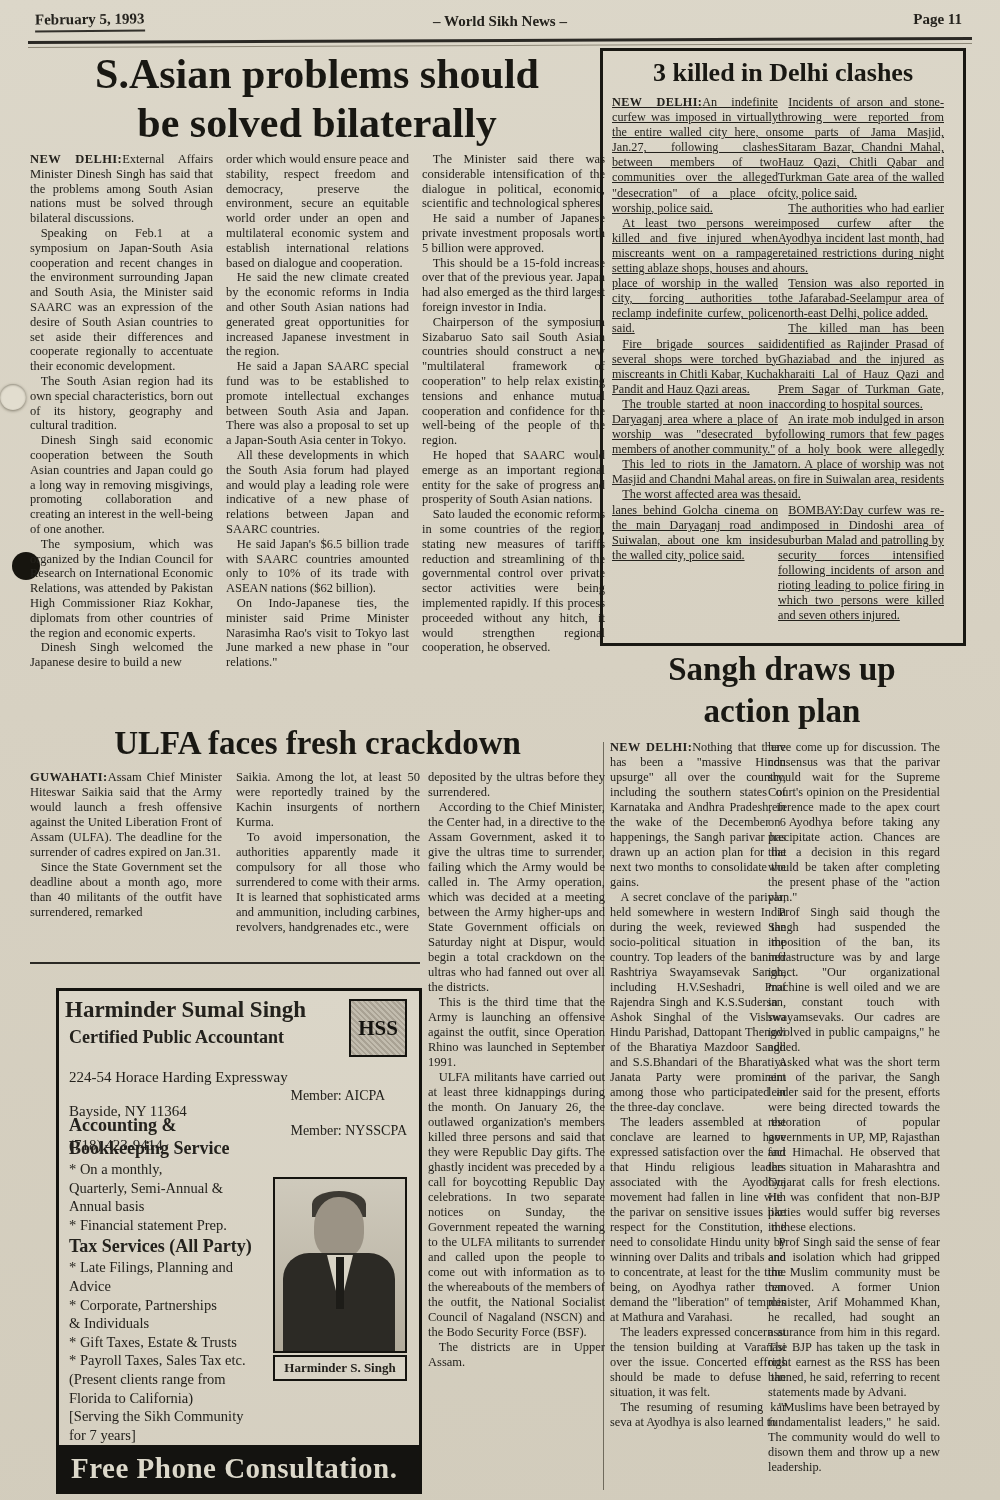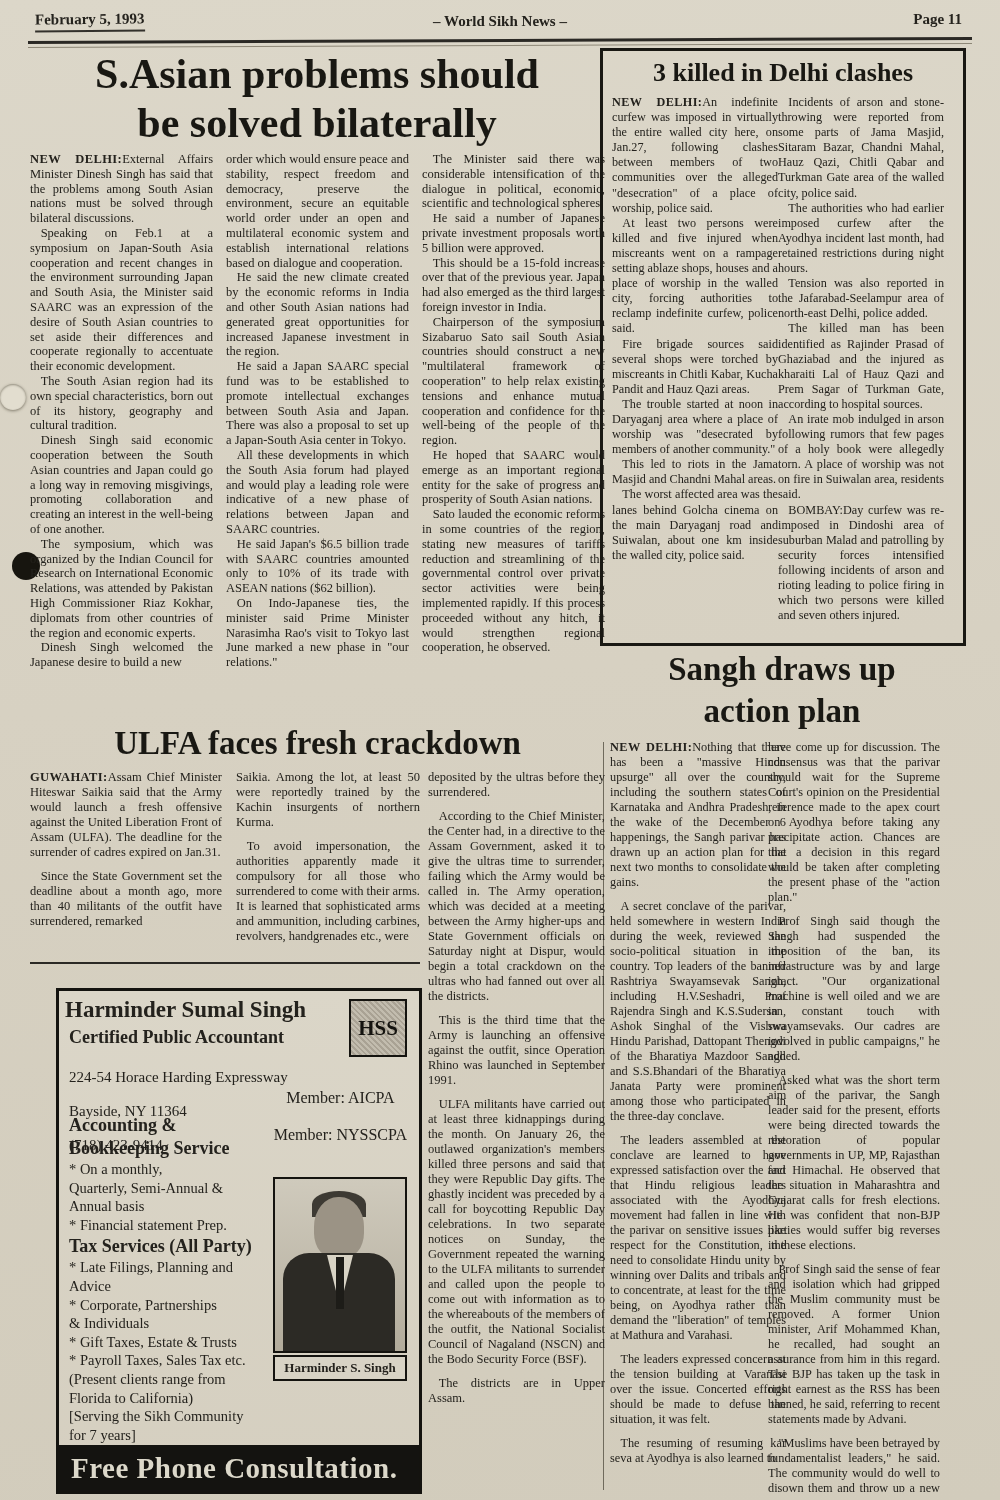--- a/index.html
+++ b/index.html
@@ -14,34 +14,34 @@
     border-bottom:2px solid #33312c;padding-bottom:2px;transform:rotate(-0.6deg);}
   .hdr-mast{position:absolute;left:0;right:0;top:13px;text-align:center;font-size:15px;font-weight:bold;}
   .hdr-page{position:absolute;right:38px;top:11px;font-size:15px;font-weight:bold;}
   .hdr-rule{position:absolute;left:28px;right:28px;top:39px;height:3px;background:#2b2925;transform:rotate(-0.25deg);}
   .hdr-rule2{position:absolute;left:28px;right:28px;top:45px;height:1px;background:#8d8777;transform:rotate(-0.25deg);}
 
   
   .body-copy{font-size:12.5px;line-height:15px;text-align:justify;overflow:hidden;}
   .body-copy p.para{margin:0;text-indent:0.85em;}
   .body-copy p.para.first{text-indent:0;}
-  .body-copy p.para.gap{margin-top:9px;}
+  .body-copy p.para.gap{}
   .dl{font-weight:bold;letter-spacing:0.4px;}
   .headline{font-weight:bold;color:#191813;text-align:center;}
 
   
   .a1-head{position:absolute;left:28px;top:50px;width:578px;font-size:42px;line-height:49px;}
   .a1-cols{position:absolute;left:30px;top:152px;width:575px;display:flex;gap:13px;}
   .a1-cols .col{width:183px;height:562px;}
   .a1-cols .col .body-copy{line-height:14.8px;}
 
   
   .delhi-box{position:absolute;left:600px;top:48px;width:360px;height:592px;border:3px solid #191813;}
   .delhi-head{margin-top:7px;font-size:26px;line-height:30px;}
-  .delhi-cols{display:flex;padding:7px 9px 0 9px;}
+  .delhi-cols{display:flex;padding:7px 9px 0 9px;text-decoration:underline;}
   .delhi-cols .col{width:166px;height:534px;}
   .delhi-cols .body-copy{font-size:12.2px;line-height:15.1px;}
 
   
   .sangh-head{position:absolute;left:602px;top:648px;width:360px;font-size:33px;line-height:42px;}
   .sangh-col1{position:absolute;left:610px;top:740px;width:176px;height:752px;}
   .sangh-col2{position:absolute;left:768px;top:740px;width:172px;height:752px;}
   .sangh-col1 .body-copy,.sangh-col2 .body-copy{font-size:12.3px;line-height:15px;height:100%;}
   .vdiv{position:absolute;left:603px;top:742px;width:1px;height:748px;background:#6f6a5c;}
 
@@ -56,21 +56,21 @@
   
   .ad{position:absolute;left:56px;top:988px;width:360px;height:500px;border:3px solid #14130f;
       background:linear-gradient(180deg,#dbd6c8,#d5cfc0);}
   .ad-inner{position:relative;width:100%;height:100%;}
   .ad-name{position:absolute;left:6px;top:6px;font-size:23px;font-weight:bold;}
   .ad-title{position:absolute;left:10px;top:36px;font-size:18px;font-weight:bold;}
   .ad-addr{position:absolute;left:10px;top:62px;font-size:15px;line-height:19px;}
   .ad-logo{position:absolute;right:12px;top:8px;width:54px;height:54px;border:2px solid #14130f;
       background:repeating-linear-gradient(45deg,#c2bcae 0 2px,#a9a294 2px 4px);
       display:flex;align-items:center;justify-content:center;font-size:21px;font-weight:bold;color:#14130f;}
-  .ad-members{position:absolute;right:12px;top:80px;text-align:center;font-size:16px;line-height:21px;font-weight:normal;}
+  .ad-members{position:absolute;right:12px;top:80px;text-align:left;font-size:14px;line-height:21px;font-weight:normal;}
   .ad-services{position:absolute;left:10px;top:122px;width:238px;}
   .ad-sec{font-size:18px;font-weight:bold;line-height:21px;margin:2px 0 1px 0;}
   .ad-services p{margin:0;font-size:14.5px;line-height:18.6px;}
   .ad-photo{position:absolute;right:12px;top:186px;width:130px;height:172px;border:2px solid #14130f;
       background:linear-gradient(180deg,#cfcabc 0%,#bfb9aa 60%,#b2ab9b 100%);overflow:hidden;}
   .ph-head{position:absolute;left:39px;top:18px;width:50px;height:62px;border-radius:48% 48% 42% 42%;background:#9b9385;}
   .ph-hair{position:absolute;left:37px;top:12px;width:54px;height:26px;border-radius:50% 50% 0 0;background:#3d3a33;}
   .ph-suit{position:absolute;left:8px;top:74px;width:112px;height:98px;border-radius:26px 26px 0 0;background:#2c2a25;}
   .ph-shirt{position:absolute;left:52px;top:76px;width:26px;height:52px;background:#d8d3c5;clip-path:polygon(0 0,100% 0,50% 100%);}
   .ph-tie{position:absolute;left:61px;top:78px;width:8px;height:52px;background:#1d1c18;}

